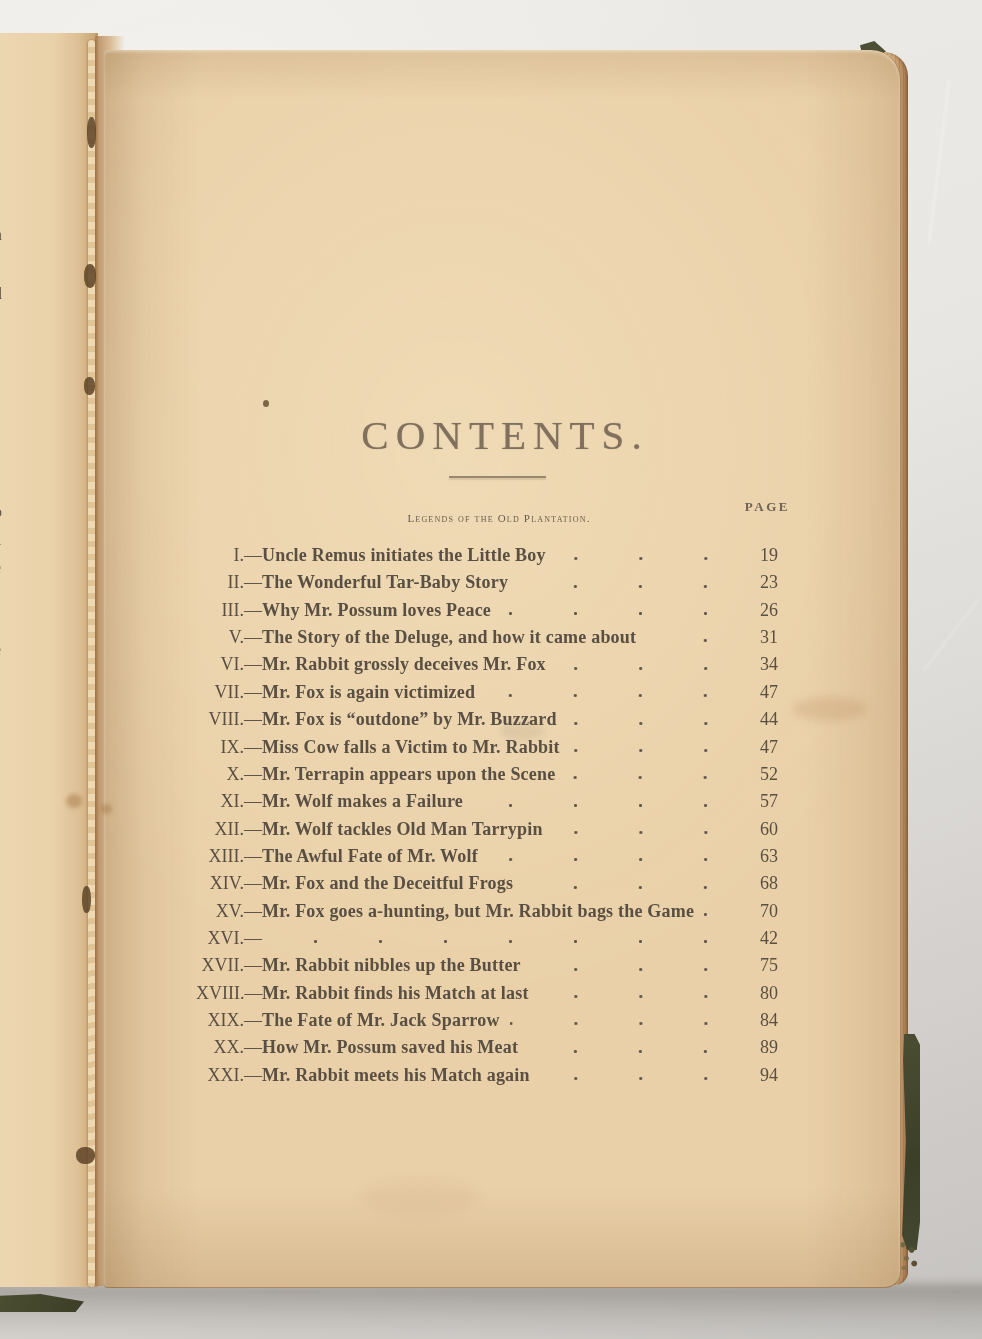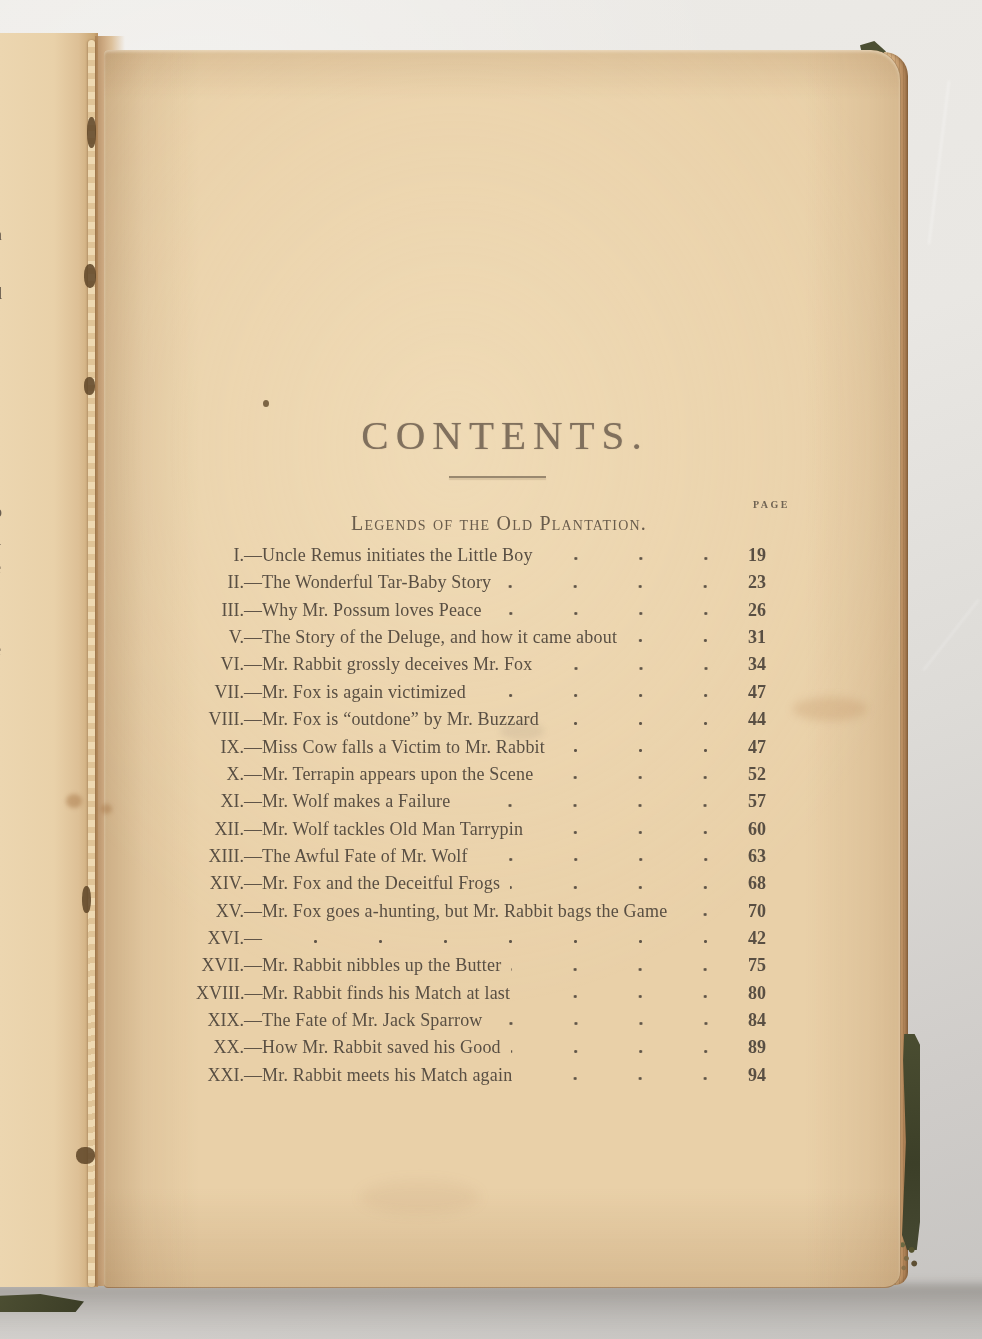--- a/index.html
+++ b/index.html
@@ -76,31 +76,31 @@
   .sp5 { left:500px; top:722px; width:44px; height:18px; background:rgba(120,110,100,.12); filter:blur(3px); }
   .sp6 { left:360px; top:1180px; width:120px; height:34px; background:rgba(160,120,75,.08); filter:blur(6px); }
   
   .toc { position:absolute; left:0; top:0; width:982px; height:1339px; filter:blur(.3px); color:#594f43; }
   .toc-title { position:absolute; left:110px; top:413px; width:776px; text-align:center;
     font-size:41px; line-height:44px; letter-spacing:7px; padding-left:7px; color:#80705d;
     text-shadow:0 0 1px rgba(128,112,93,.5); }
   .toc-rule { position:absolute; left:449px; top:476px; width:97px; height:2px;
     background:#7d6c58; opacity:.75; box-shadow:0 2px 1px rgba(160,135,100,.35); }
   .page-label { position:absolute; left:110px; top:499px; width:680px; text-align:right;
-    font-size:10px; letter-spacing:2.5px; color:#6f6353; font-weight:bold; }
+    font-size:13px; letter-spacing:2.5px; color:#6f6353; font-weight:bold; }
   .section-heading { position:absolute; left:110px; top:512px; width:778px; text-align:center;
-    font-size:20px; font-variant:small-caps; letter-spacing:1.2px; color:#695c4c; font-weight:500; }
+    font-size:11px; font-variant:small-caps; letter-spacing:1.2px; color:#695c4c; font-weight:500; }
   .toc-list { position:absolute; left:196px; top:542px; width:594px; font-size:18px; }
   .row { display:flex; height:27.36px; line-height:27.36px; white-space:nowrap; }
   .num { width:66px; text-align:right; flex:none; }
-  .t { flex:none; letter-spacing:.2px; }
+  .t { flex:none; letter-spacing:.2px;font-weight:bold; }
   .leader { flex:1 1 auto; min-width:0; align-self:stretch; margin:0 6px 0 10px;
     background-image:radial-gradient(circle, rgba(89,79,67,.95) 1.15px, rgba(89,79,67,0) 1.9px);
     background-size:65px 5px; background-repeat:repeat-x; background-position:right 4px bottom 8px; }
-  .pg { width:42px; text-align:left; flex:none;font-weight:bold; }
+  .pg { width:42px; text-align:center; flex:none; }
   
   .frag { position:absolute; left:-6px; font-size:16px; color:#6a5e50; line-height:16px; }
 </style>
 </head>
 <body>
 
 <div class="photo">
   <div class="scratch scr1"></div>
   <div class="scratch scr2"></div>
 
@@ -238,21 +238,21 @@
     <span class="pg">80</span>
   </div>
         <div class="row">
     <span class="num">XIX.—</span>
     <span class="t">The Fate of Mr. Jack Sparrow</span>
     <span class="leader"></span>
     <span class="pg">84</span>
   </div>
         <div class="row">
     <span class="num">XX.—</span>
-    <span class="t">How Mr. Rabbit saved his Good</span>
+    <span class="t">How Mr. Possum saved his Meat</span>
     <span class="leader"></span>
     <span class="pg">89</span>
   </div>
         <div class="row">
     <span class="num">XXI.—</span>
     <span class="t">Mr. Rabbit meets his Match again</span>
     <span class="leader"></span>
     <span class="pg">94</span>
   </div>
       </div>

